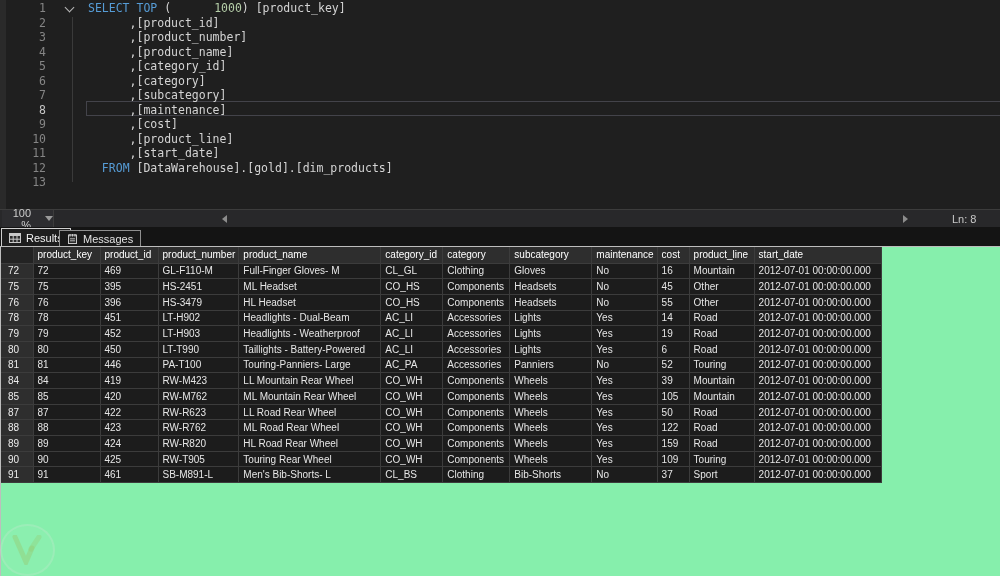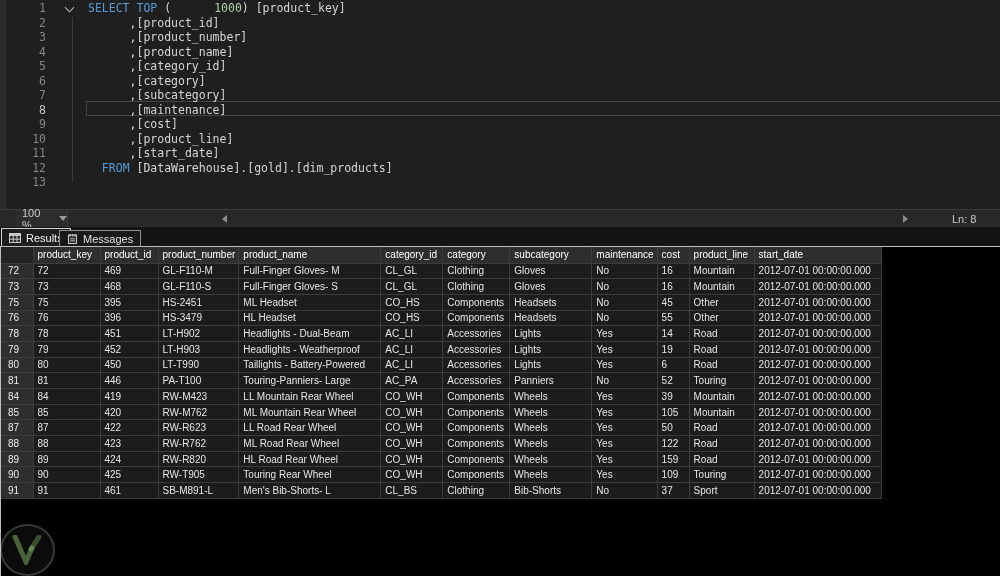--- a/index.html
+++ b/index.html
@@ -41,23 +41,23 @@
     border:1px solid #43434a; border-right:none;
   }
 
   
   .statusbar {
     position:absolute; left:0; top:209px; width:1000px; height:18px;
     background:#28282a; border-top:1px solid #3c3c3c;
     font-size:11px; color:#cccccc;
   }
   .zoom-combo {
-    position:absolute; left:16px; top:0; width:52px; height:17px;
+    position:absolute; left:2px; top:0; width:52px; height:17px;
     background:#2d2d30; border-right:1px solid #3c3c3c;
-    display:flex; align-items:center; padding-left:6px; 
+    display:flex; align-items:center; padding-left:6px; gap:8px;text-align:right;
   }
   .caret-down {
     width:0; height:0; border-left:4px solid transparent; border-right:4px solid transparent;
     border-top:5px solid #9a9a9a; margin-left:6px;
   }
   .health { position:absolute; left:71px; top:19px; display:flex; align-items:flex-start; gap:21px; }
   .check-circle {
     width:12px; height:12px; border-radius:50%; background:#37a93c;
     display:flex; align-items:center; justify-content:center;
   }
@@ -87,21 +87,21 @@
   }
   .tab-messages {
     left:59px; height:16px; background:#191919; color:#e2e2e2;
     border:1px solid #8f8f8f; border-bottom:none;
   }
   .tab svg { display:block; }
 
   
   .grid-panel {
     position:absolute; left:0; top:246px; width:1000px; height:330px;
-    background:#000000; border-top:1px solid #bdbdbd; border-left:1px solid #bdbdbd;
+    background:#86efac; border-top:1px solid #bdbdbd; border-left:1px solid #bdbdbd;
     overflow:hidden;
   }
   table.results-grid { border-collapse:collapse; table-layout:fixed; }
   .results-grid th, .results-grid td {
     font-size:10px; font-weight:normal; text-align:left;
     padding:0 3px 0 4px; white-space:nowrap; overflow:hidden;
     border-right:1px solid #3c3c3c; border-bottom:1px solid #3c3c3c;
   }
   .results-grid th { background:#2e2e2e; color:#ffffff; height:16px; }
   .results-grid th.corner { background:#232323; }
@@ -232,34 +232,20 @@
           <td>Full-Finger Gloves- M</td>
           <td>CL_GL</td>
           <td>Clothing</td>
           <td>Gloves</td>
           <td>No</td>
           <td>16</td>
           <td>Mountain</td>
           <td>2012-07-01 00:00:00.000</td>
         </tr>
         <tr>
-          <td class="rowhead">73</td>
-          <td>73</td>
-          <td>468</td>
-          <td>GL-F110-S</td>
-          <td>Full-Finger Gloves- S</td>
-          <td>CL_GL</td>
-          <td>Clothing</td>
-          <td>Gloves</td>
-          <td>No</td>
-          <td>16</td>
-          <td>Mountain</td>
-          <td>2012-07-01 00:00:00.000</td>
-        </tr>
-        <tr>
           <td class="rowhead">75</td>
           <td>75</td>
           <td>395</td>
           <td>HS-2451</td>
           <td>ML Headset</td>
           <td>CO_HS</td>
           <td>Components</td>
           <td>Headsets</td>
           <td>No</td>
           <td>45</td>

